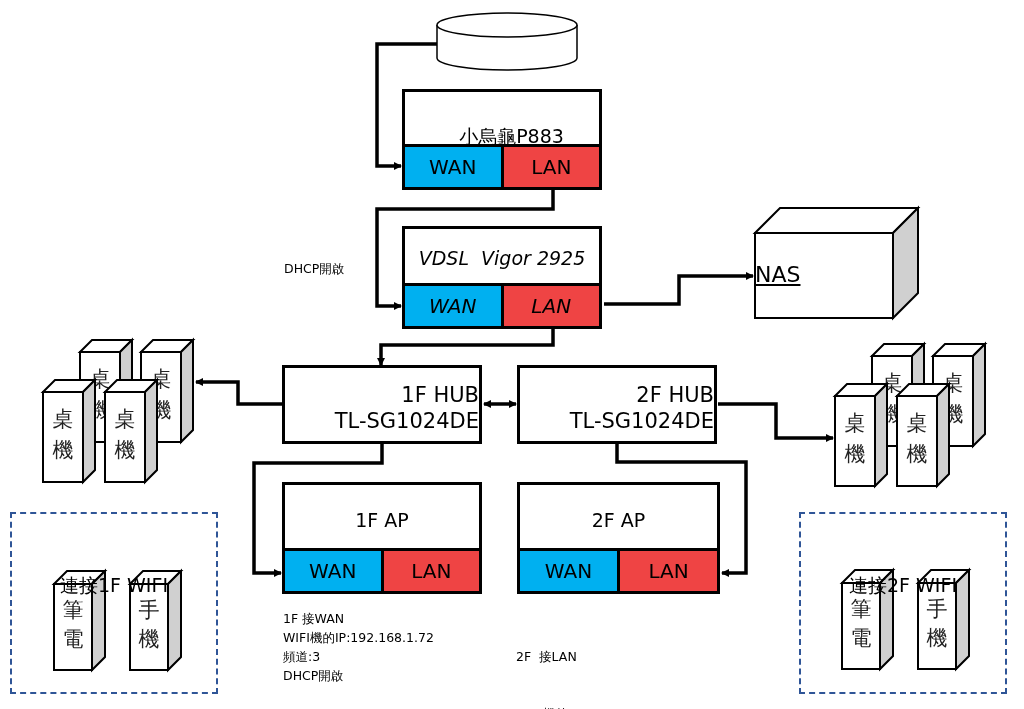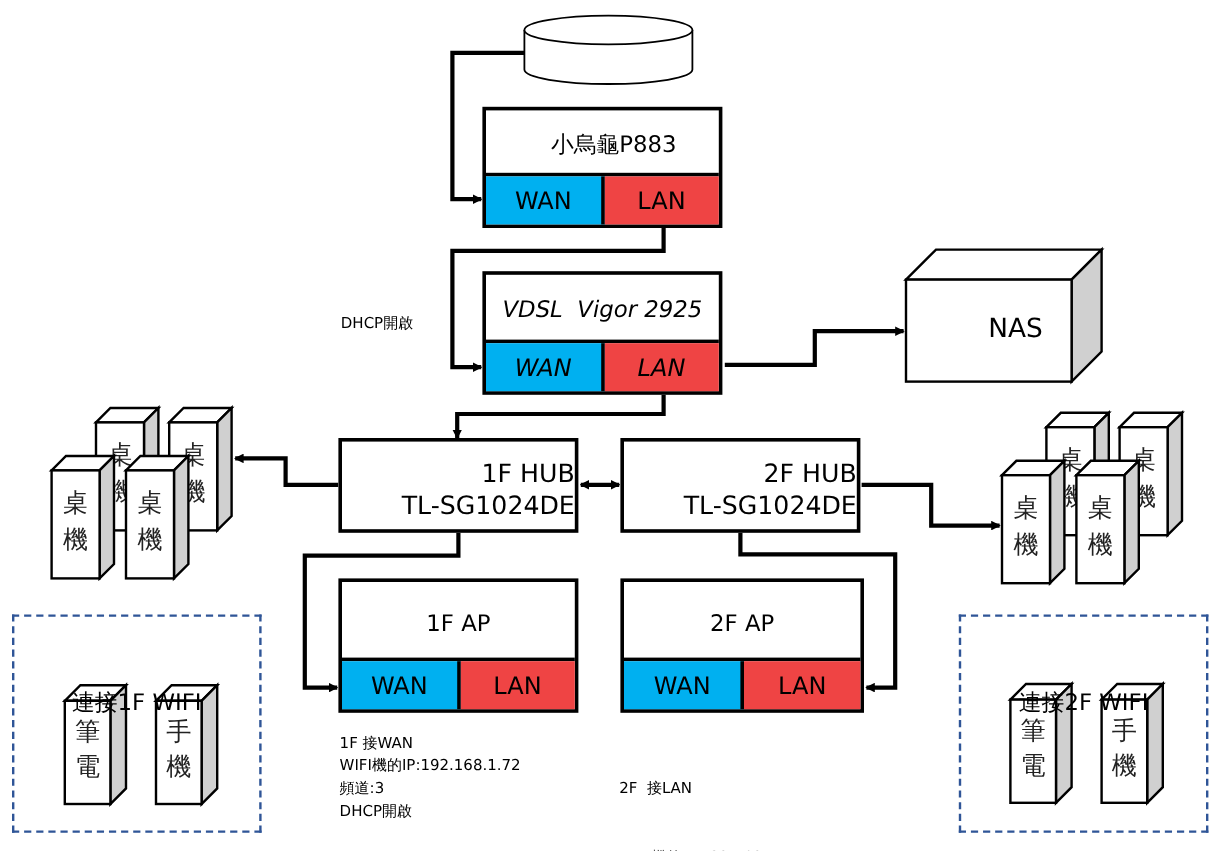--- a/index.html
+++ b/index.html
@@ -145,37 +145,37 @@
           <polygon points="956,583 969,570 969,656 956,669" fill="#d0d0d0" stroke="#000" stroke-width="2"></polygon>
           <rect x="918" y="583" width="38" height="86" fill="#fff" stroke="#000" stroke-width="2"></rect>
           <text x="937" y="615.68" text-anchor="middle" font-size="21" class="svg-text" fill="#222">手</text>
           <text x="937" y="644.92" text-anchor="middle" font-size="21" class="svg-text" fill="#222">機</text>
         </g>
       </g>
   </svg>
 
 
   <div class="box" style="left:402px;top:89px;width:200px;height:101px;">
-    <div class="box-title" style="top:16px;padding-left:19px;">小烏龜P883</div>
+    <div class="box-title" style="top:32px;padding-left:19px;">小烏龜P883</div>
     <div class="port-row">
       <div class="port wan">WAN</div>
       <div class="port lan">LAN</div>
     </div>
   </div>
 
   <div class="box" style="left:402px;top:226px;width:200px;height:103px;font-style:italic;">
     <div class="box-title" style="top:18px;white-space:pre;">VDSL  Vigor 2925</div>
     <div class="port-row">
       <div class="port wan">WAN</div>
       <div class="port lan">LAN</div>
     </div>
   </div>
   <div class="note" style="left:284px;top:259px;">DHCP開啟</div>
 
-  <div style="position:absolute;left:755px;top:262px;width:114px;text-align:right;font-size:22px;">NAS</div>
+  <div style="position:absolute;left:755px;top:262px;width:114px;text-align:left;font-size:22px;text-decoration:underline;">NAS</div>
 
   <div class="box" style="left:282px;top:365px;width:200px;height:79px;">
     <div class="hub-title">
       <div>1F HUB</div>
       <div>TL-SG1024DE</div>
     </div>
   </div>
   <div class="box" style="left:517px;top:365px;width:200px;height:79px;padding-left:24px;">
     <div class="hub-title">
       <div>2F HUB</div>

